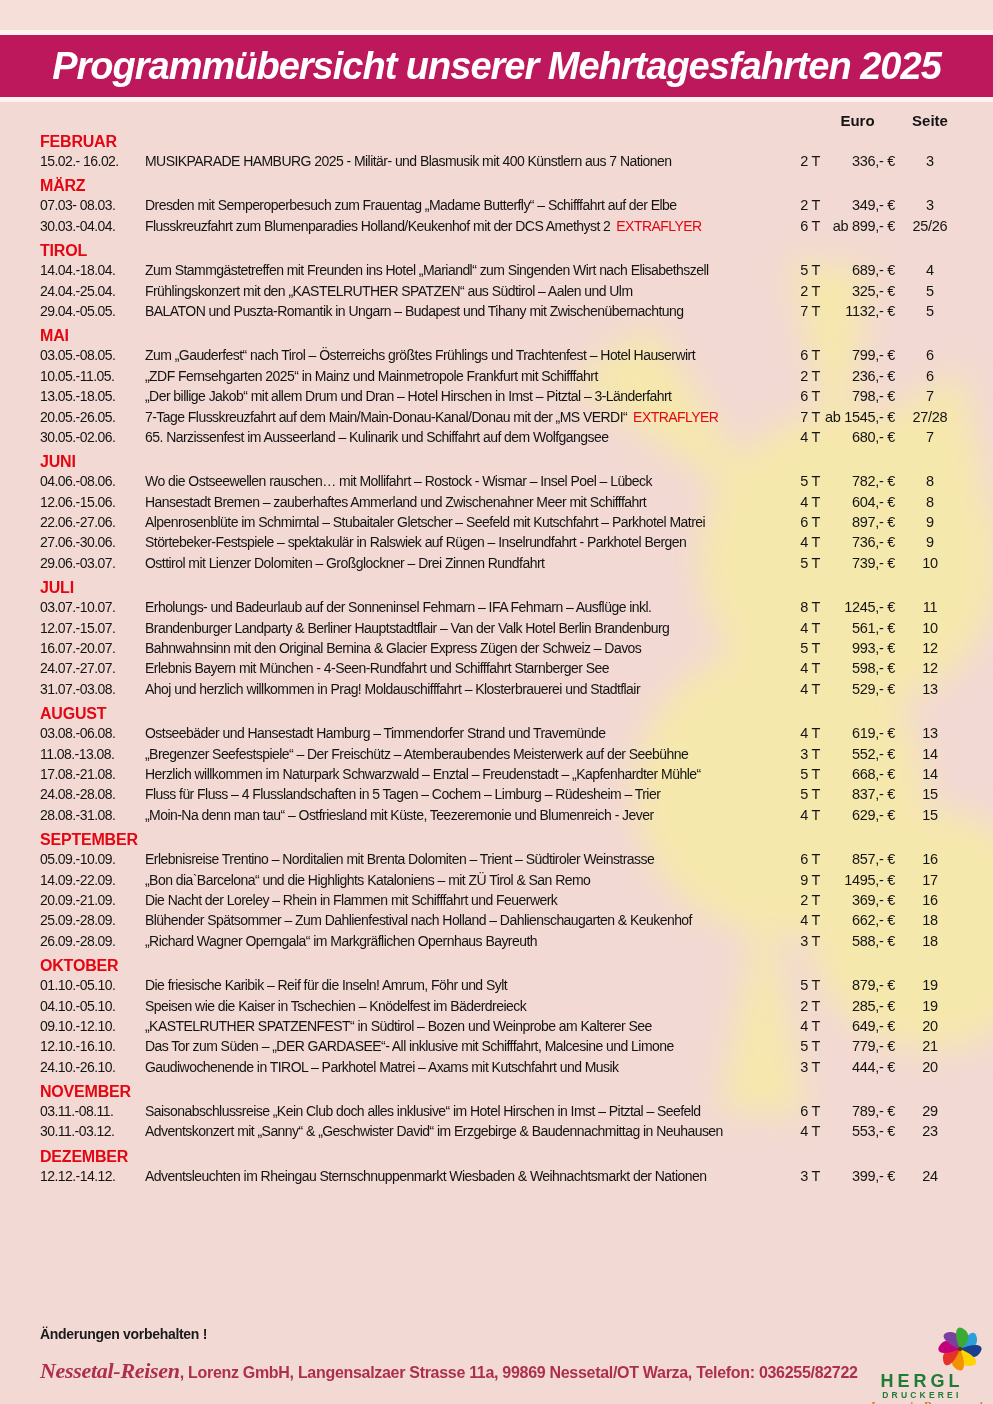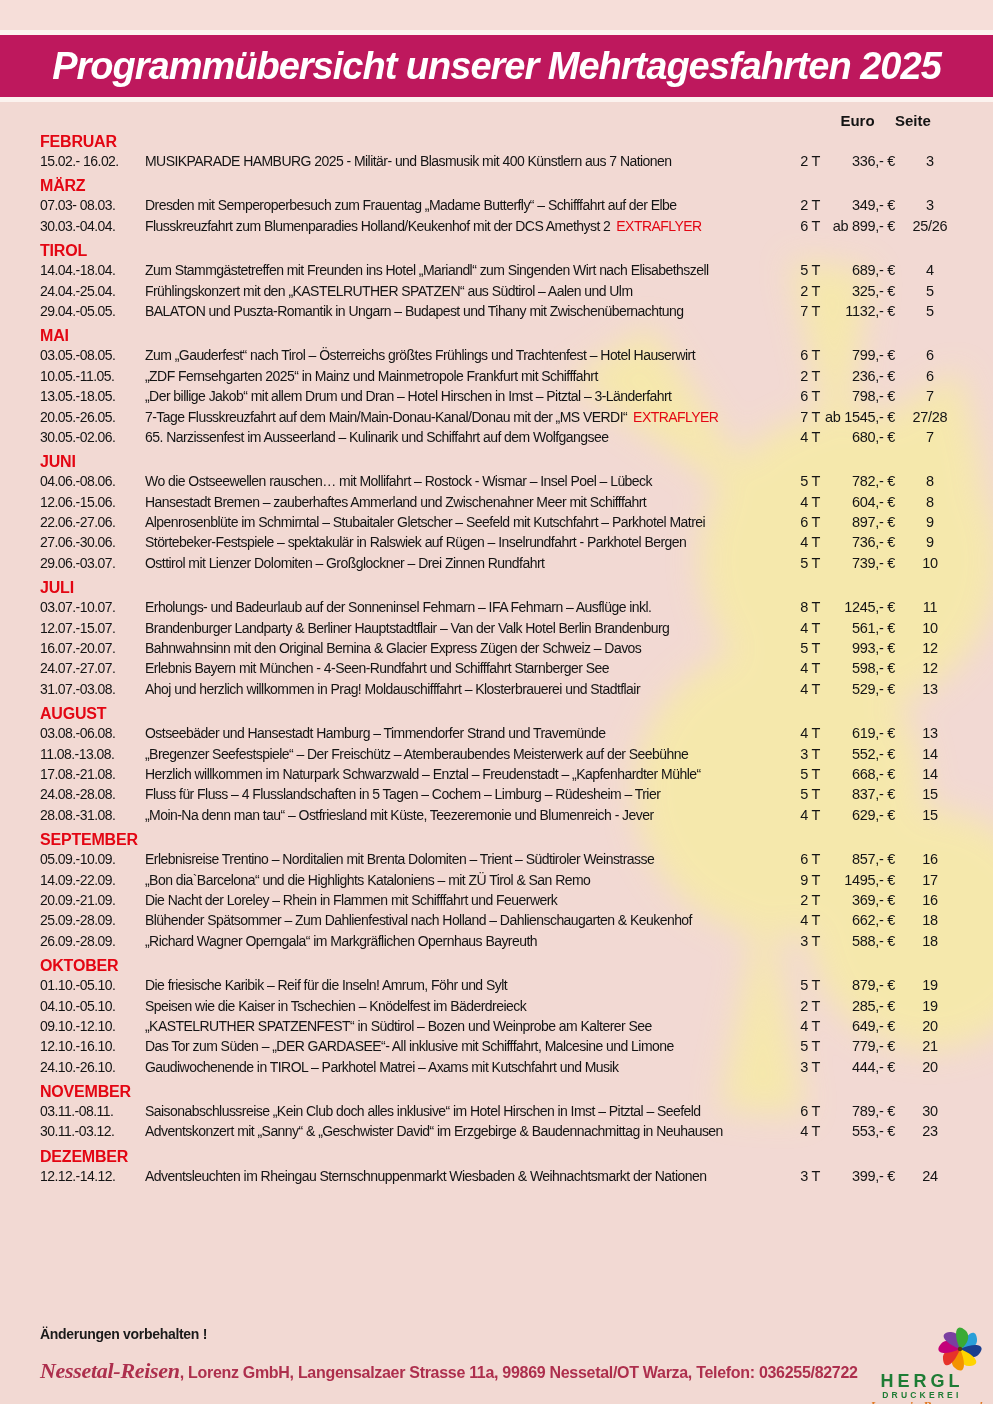--- a/index.html
+++ b/index.html
@@ -23,21 +23,21 @@
     letter-spacing:-1px;white-space:nowrap;
   }
 
   .content{padding:8px 28px 0 40px;}
 
   .col-headers{display:flex;font-weight:bold;font-size:15px;margin-top:2px;}
   .col-headers .spacer{width:105px;}
   .col-headers .fill{flex:1;}
   .ch-days{width:45px;}
   .ch-euro{width:75px;text-align:center;}
-  .ch-page{width:70px;}
+  .ch-page{width:70px;text-align:center;}
 
   .month-section{margin-top:4px;}
   .month-heading{
     color:#e30613;font-weight:bold;font-size:16px;
     letter-spacing:-0.2px;margin-bottom:2px;
   }
   .trip-row{display:flex;align-items:flex-start;height:20.4px;font-size:14px;letter-spacing:-0.55px;}
   .cell-date{width:105px;white-space:nowrap;flex:none;}
   .cell-desc{flex:1;white-space:nowrap;overflow:visible;}
   .extraflyer{color:#e30613;margin-left:6px;}
@@ -383,21 +383,21 @@
             <span class="cell-page">20</span>
           </div>
         </div>
         <div class="month-section">
           <div class="month-heading">NOVEMBER</div>
           <div class="trip-row">
             <span class="cell-date">03.11.-08.11.</span>
             <span class="cell-desc"><span>Saisonabschlussreise „Kein Club doch alles inklusive“ im Hotel Hirschen in Imst – Pitztal – Seefeld</span></span>
             <span class="cell-days">6 T</span>
             <span class="cell-price">789,- €</span>
-            <span class="cell-page">30</span>
+            <span class="cell-page">29</span>
           </div>
           <div class="trip-row">
             <span class="cell-date">30.11.-03.12.</span>
             <span class="cell-desc"><span>Adventskonzert mit „Sanny“ &amp; „Geschwister David“ im Erzgebirge &amp; Baudennachmittag in Neuhausen</span></span>
             <span class="cell-days">4 T</span>
             <span class="cell-price">553,- €</span>
             <span class="cell-page">23</span>
           </div>
         </div>
         <div class="month-section">

